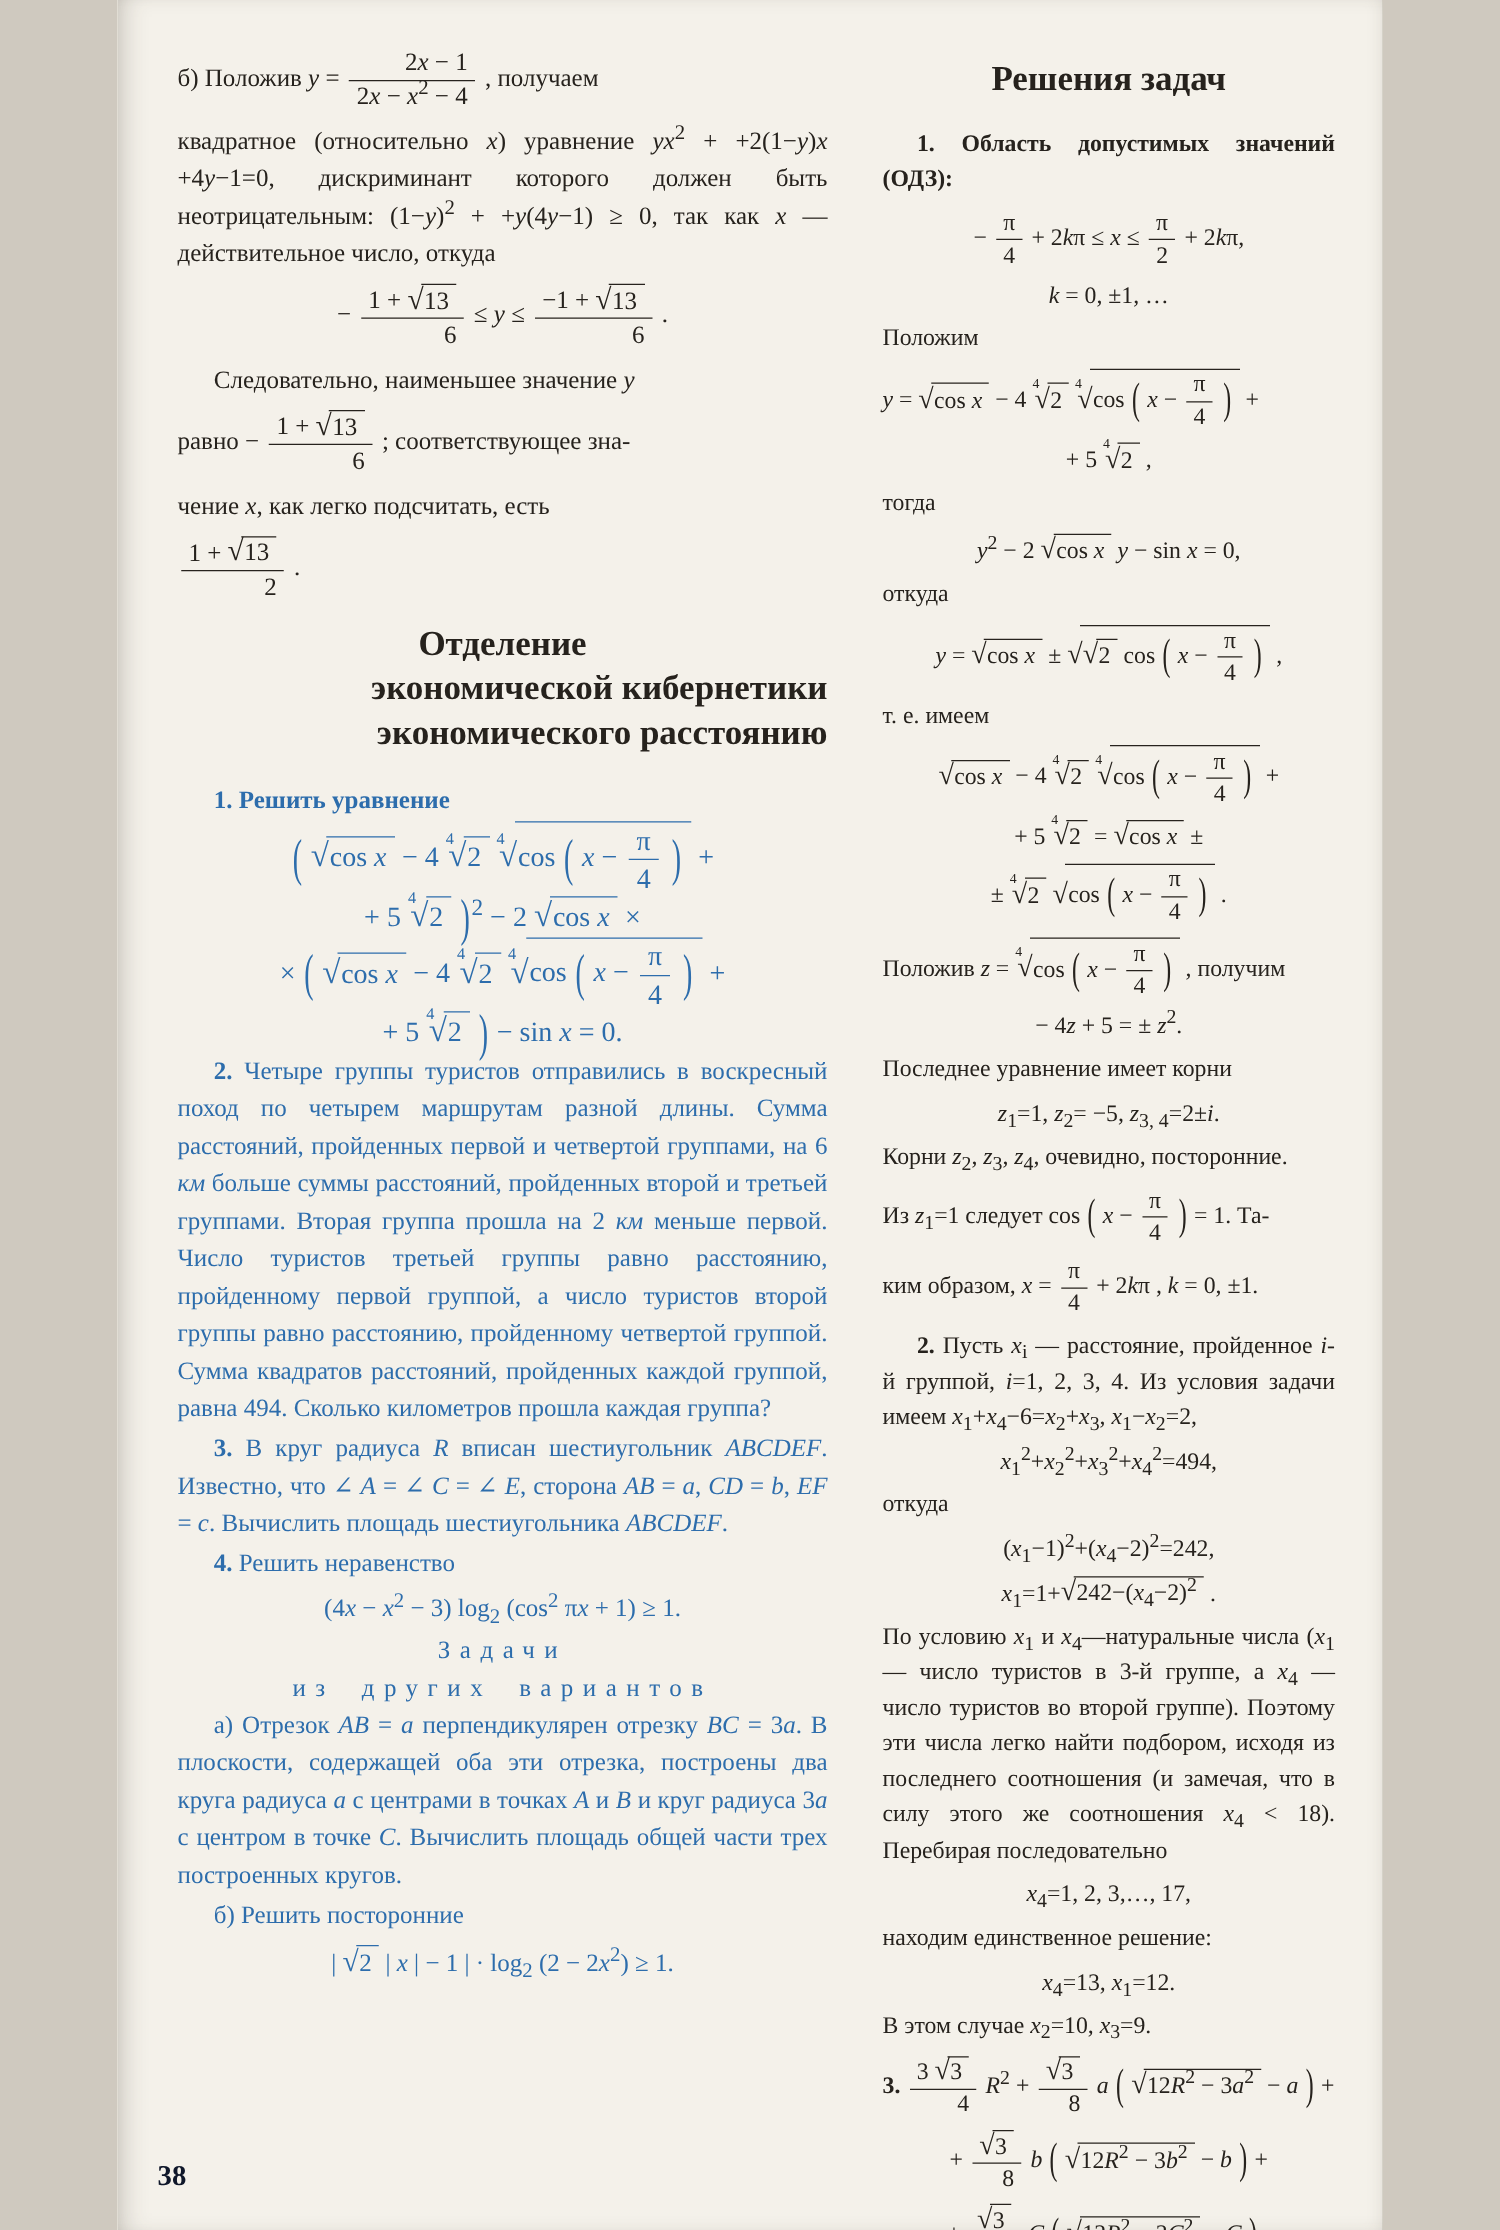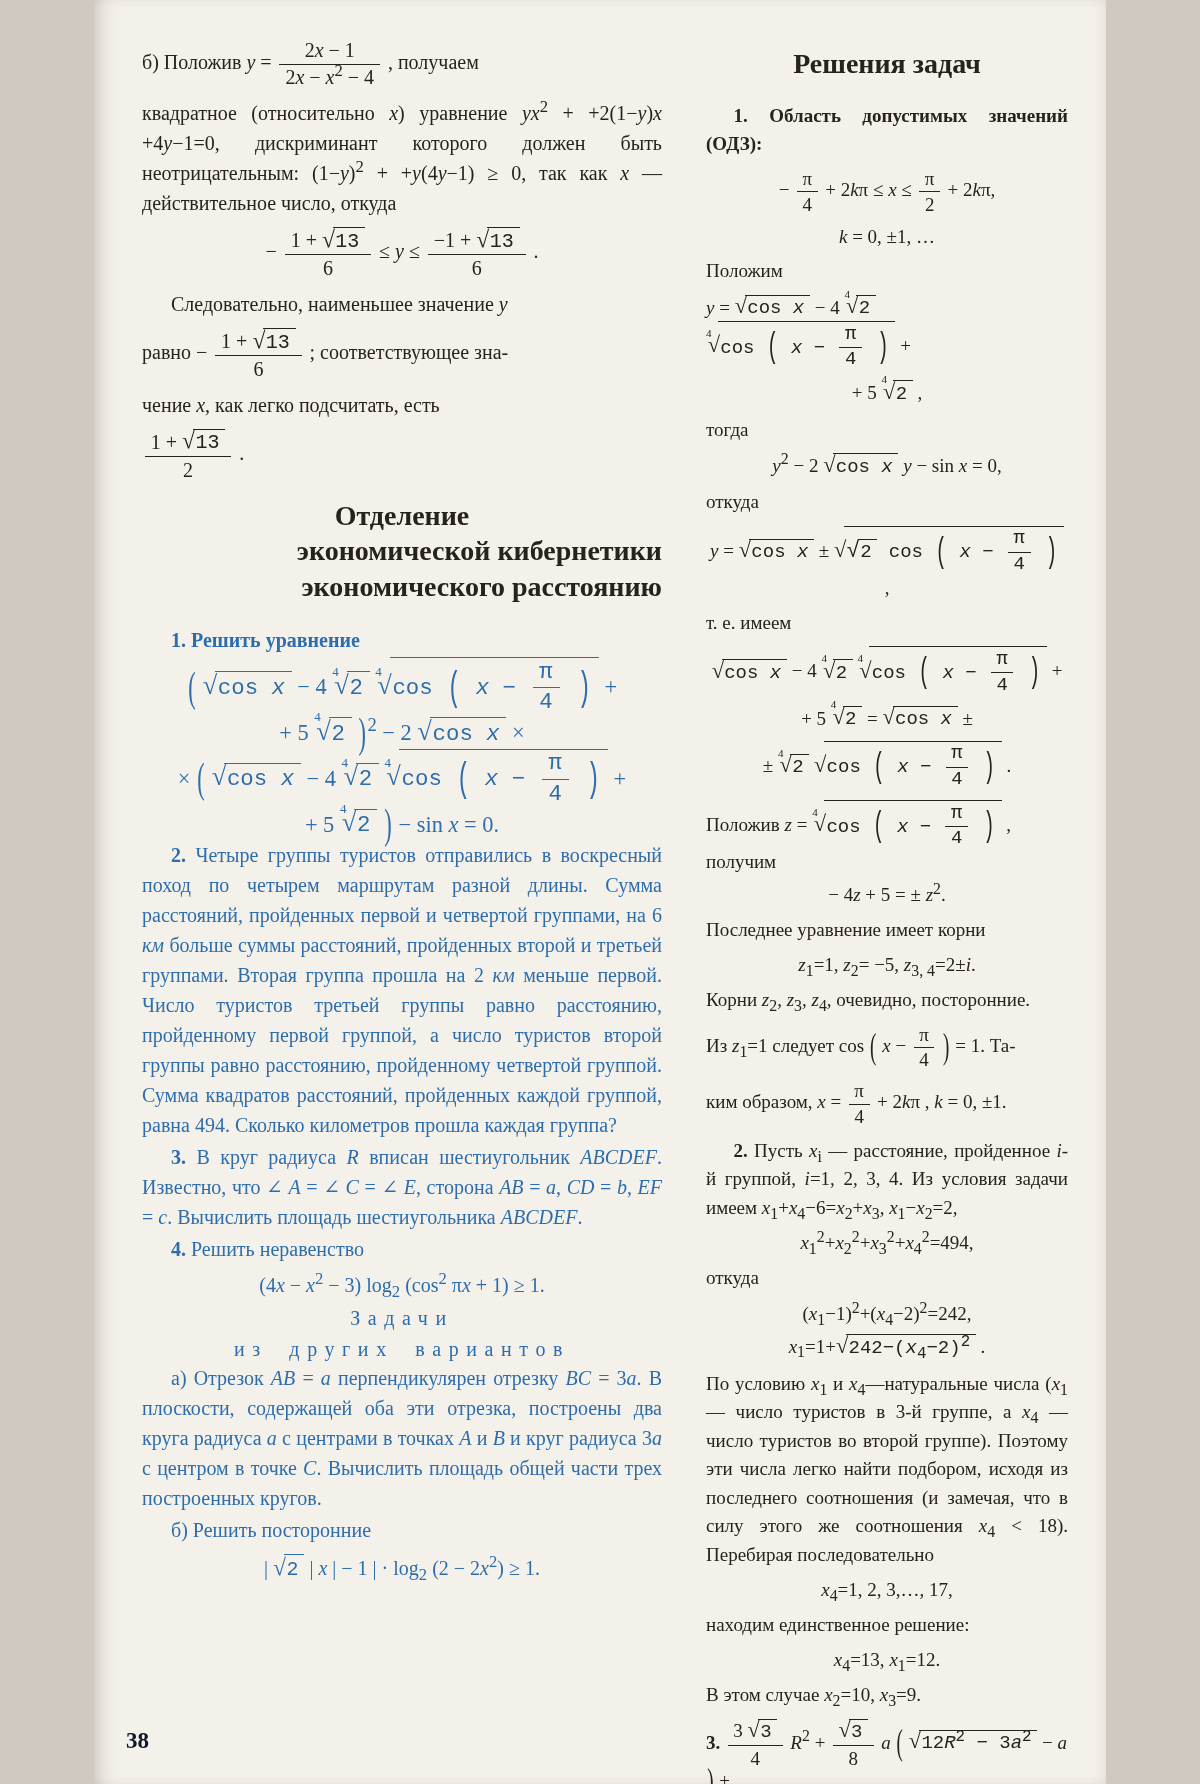--- a/index.html
+++ b/index.html
@@ -31,27 +31,27 @@
   .m{text-align:center;line-height:1.25;margin:9px 0;}
   .m.al{text-align:left;}
   .m.big{font-size:1.12em;margin:1px 0;}
   
   .h{font-weight:bold;text-align:center;font-size:28px;line-height:1.28;margin:16px 0 0 0;}
   .h + .h{margin-top:0;text-align:right;}
   .h + .p{margin-top:20px;font-weight:bold;}
   .hs{text-align:center;letter-spacing:.38em;word-spacing:.45em;margin:8px 0 2px 0;}
   .blue{color:var(--blue);}
   
-  .frac{display:inline-block;vertical-align:middle;text-align:center;line-height:1.15;margin:0 .14em;}
+  .frac{display:inline-block;vertical-align:middle;text-align:right;line-height:1.15;margin:0 .14em;}
   .fnum{display:block;border-bottom:1.6px solid currentColor;padding:0 .3em .08em .3em;}
   .fden{display:block;padding:.08em .3em 0 .3em;}
   
   .sqrt{display:inline-block;white-space:nowrap;}
   .radsign{display:inline-block;font-size:1.18em;line-height:1;}
-  .vinc{display:inline-block;border-top:1.6px solid currentColor;margin-left:-2px;padding:.08em .3em 0 .12em;font-family:Liberation Mono, monospace;}
+  .vinc{display:inline-block;border-top:1.6px solid currentColor;margin-left:-2px;padding:.08em .3em 0 .12em;}
   .ridx{font-size:.58em;font-style:normal;position:relative;top:-.75em;margin-right:-.35em;}
   
   .bp{display:inline-block;transform:scaleY(1.85);transform-origin:center;margin:0 .06em;vertical-align:-.04em;font-weight:400;}
   sup,sub{line-height:0;}
   .pagenum{position:absolute;left:32px;bottom:30px;font-weight:bold;font-size:23px;color:#0f172a;}
 </style>
 </head>
 <body>
 
 <div class="page">

